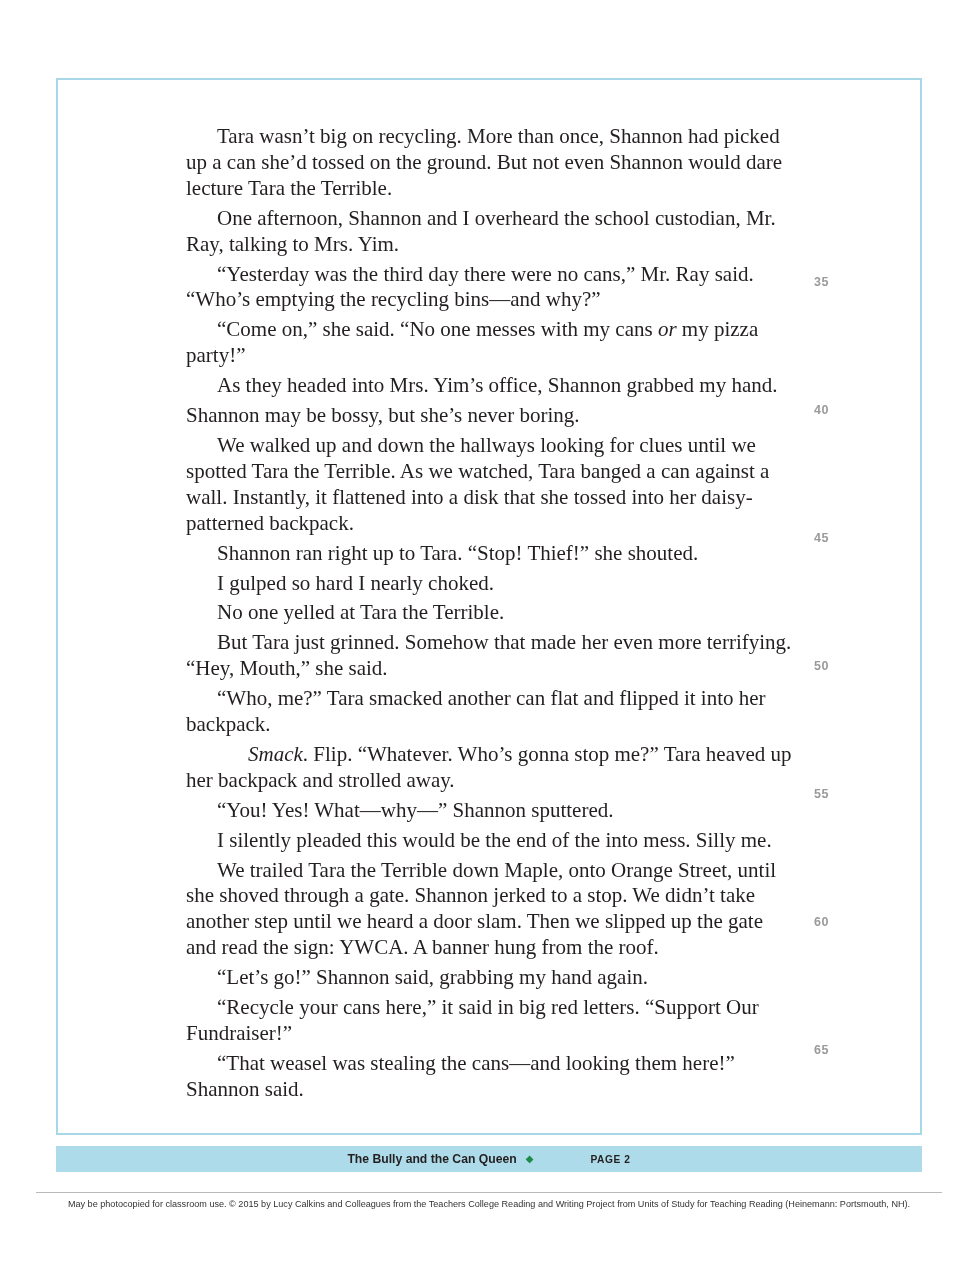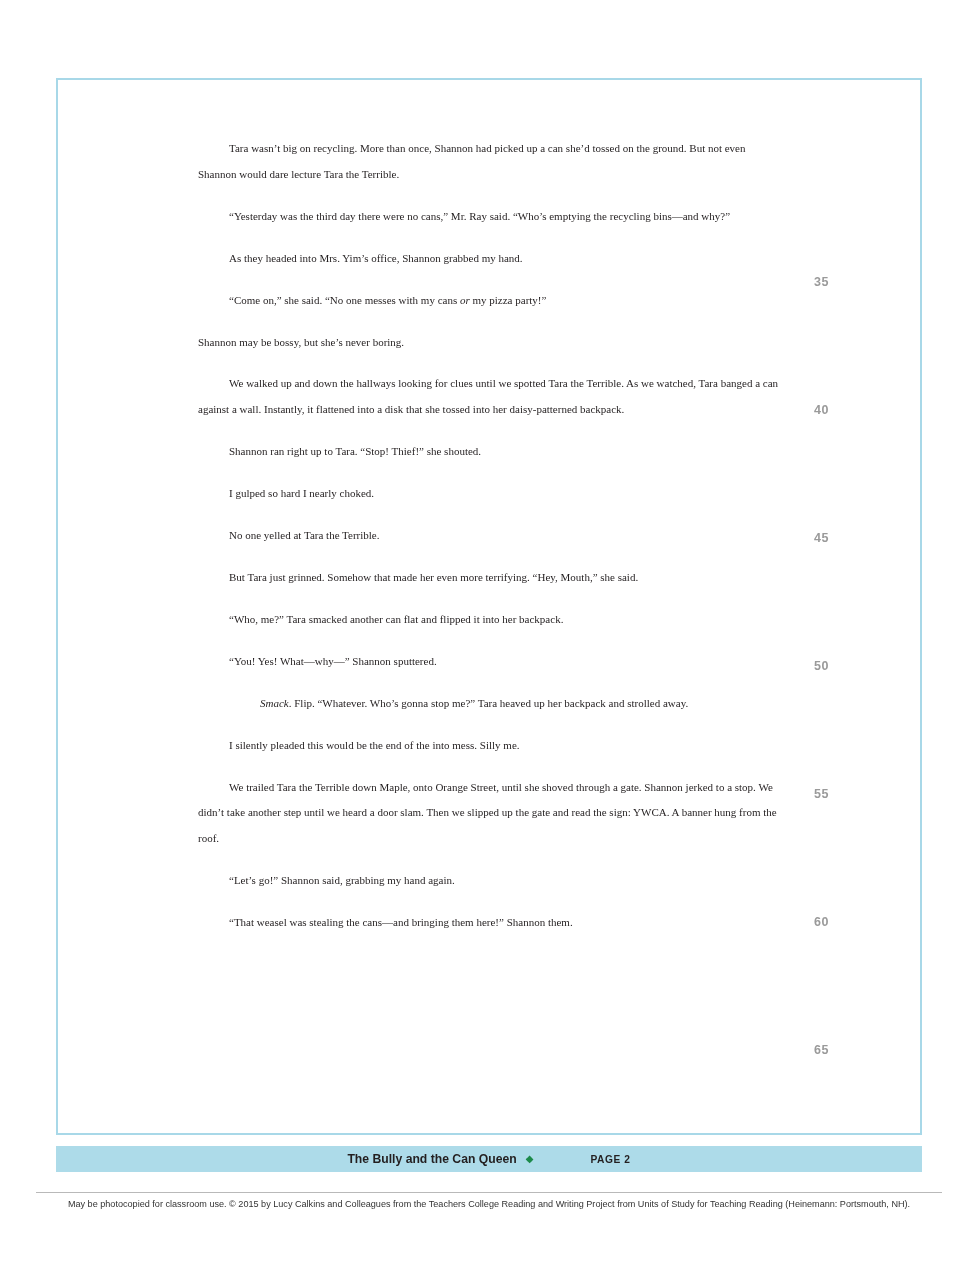--- a/index.html
+++ b/index.html
@@ -36,22 +36,22 @@
   }
 
   .text-column {
     position: absolute;
     left: 124px;
     top: 40px;
     width: 615px;
   }
 
   p.para {
-    margin: 16px;
-    font-size: 11px;
+    margin: 4px;
+    font-size: 21px;
     line-height: 25.9px;
     text-indent: 31px;
     text-align: left;
     color: #231f20;
     font-family: "Liberation Serif", serif;
   }
   p.para.noindent {
     text-indent: 0;
   }
 
@@ -141,36 +141,38 @@
 </style>
 </head>
 <body>
 
 <div class="page">
 
   <div class="text-box">
 
     <div class="text-column">
       <p class="para">Tara wasn’t big on recycling. More than once, Shannon had picked up a can she’d tossed on the ground. But not even Shannon would dare lecture Tara the Terrible.</p>
+      <p class="para">One afternoon, Shannon and I overheard the school custodian, Mr. Ray, talking to Mrs. Yim.</p>
       <p class="para">“Yesterday was the third day there were no cans,” Mr. Ray said. “Who’s emptying the recycling bins—and why?”</p>
+      <p class="para"><span>“Come on,” she said. “No one messes with my cans </span><em>or</em><span> my pizza party!”</span></p>
       <p class="para">As they headed into Mrs. Yim’s office, Shannon grabbed my hand.</p>
-      <p class="para"><span>“Come on,” she said. “No one messes with my cans </span><em>or</em><span> my pizza party!”</span></p>
       <p class="para noindent">Shannon may be bossy, but she’s never boring.</p>
       <p class="para">We walked up and down the hallways looking for clues until we spotted Tara the Terrible. As we watched, Tara banged a can against a wall. Instantly, it flattened into a disk that she tossed into her daisy-patterned backpack.</p>
       <p class="para">Shannon ran right up to Tara. “Stop! Thief!” she shouted.</p>
       <p class="para">I gulped so hard I nearly choked.</p>
       <p class="para">No one yelled at Tara the Terrible.</p>
       <p class="para">But Tara just grinned. Somehow that made her even more terrifying. “Hey, Mouth,” she said.</p>
       <p class="para">“Who, me?” Tara smacked another can flat and flipped it into her backpack.</p>
+      <p class="para"><span style="display:inline-block;width:31px;"></span><em>Smack</em><span>. Flip. “Whatever. Who’s gonna stop me?” Tara heaved up her backpack and strolled away.</span></p>
       <p class="para">“You! Yes! What—why—” Shannon sputtered.</p>
-      <p class="para"><span style="display:inline-block;width:31px;"></span><em>Smack</em><span>. Flip. “Whatever. Who’s gonna stop me?” Tara heaved up her backpack and strolled away.</span></p>
       <p class="para">I silently pleaded this would be the end of the into mess. Silly me.</p>
       <p class="para">We trailed Tara the Terrible down Maple, onto Orange Street, until she shoved through a gate. Shannon jerked to a stop. We didn’t take another step until we heard a door slam. Then we slipped up the gate and read the sign: YWCA. A banner hung from the roof.</p>
       <p class="para">“Let’s go!” Shannon said, grabbing my hand again.</p>
-      <p class="para">“That weasel was stealing the cans—and bringing them here!” Shannon them.</p>
+      <p class="para">“Recycle your cans here,” it said in big red letters. “Support Our Fundraiser!”</p>
+      <p class="para">“That weasel was stealing the cans—and looking them here!” Shannon said.</p>
     </div>
 
     <div class="line-numbers">
       <span class="line-number" style="top:155px;">35</span>
       <span class="line-number" style="top:283px;">40</span>
       <span class="line-number" style="top:411px;">45</span>
       <span class="line-number" style="top:539px;">50</span>
       <span class="line-number" style="top:667px;">55</span>
       <span class="line-number" style="top:795px;">60</span>
       <span class="line-number" style="top:923px;">65</span>

